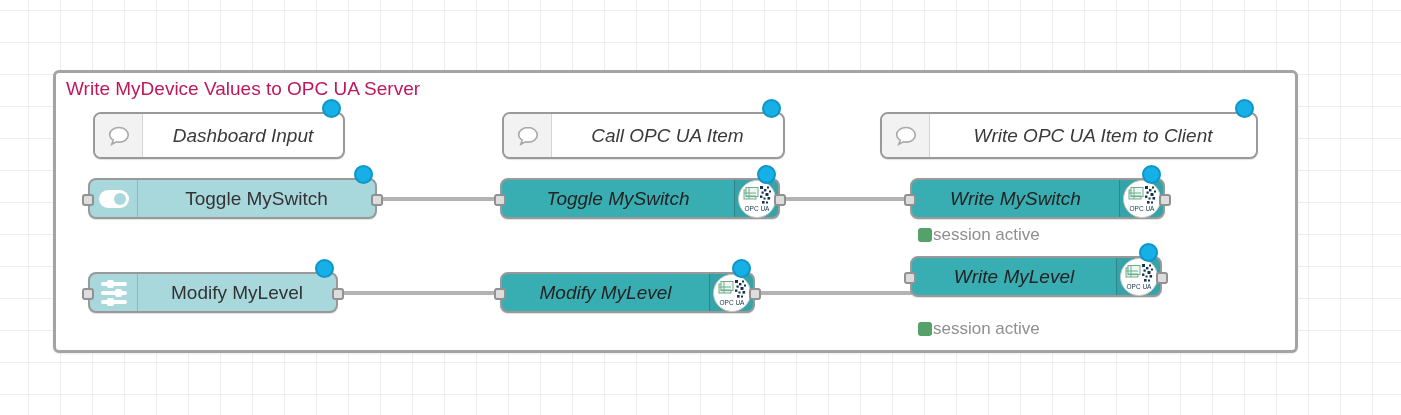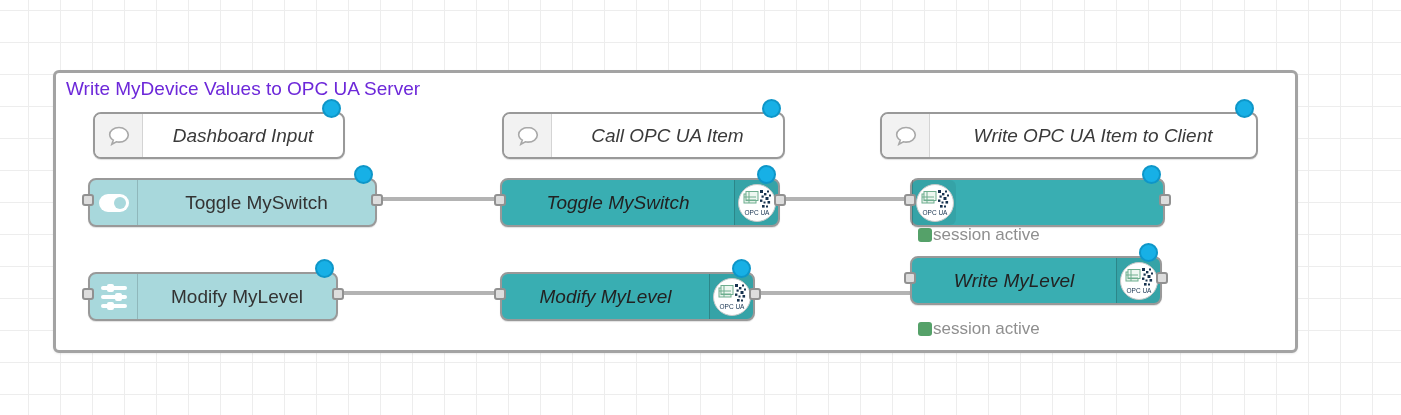--- a/index.html
+++ b/index.html
@@ -24,27 +24,27 @@
     background-size:32px 32px;
     background-position:28px 10px;
   }
 
   .group{
     position:absolute;left:53px;top:70px;width:1245px;height:283px;
     background:#fff;border:3px solid #a3a3a3;border-radius:6px;
     box-shadow:0 1px 2px rgba(0,0,0,0.08);
   }
   .group-title{
-    position:absolute;left:10px;top:5px;font-size:19px;color:#6d28d9;white-space:nowrap;text-align:center;
+    position:absolute;left:10px;top:5px;font-size:19px;color:#be185d;white-space:nowrap;text-align:center;
   }
 
   .wire{position:absolute;height:4px;background:var(--wire);border-radius:2px;z-index:1;}
 
   .node{
-    position:absolute;height:49px;border:2px solid var(--node-border);border-radius:8px;
+    position:absolute;height:41px;border:2px solid var(--node-border);border-radius:8px;
     display:flex;align-items:stretch;z-index:2;
     box-shadow:0 1px 1px rgba(0,0,0,0.12);
   }
   .comment-node{background:#fff;height:47px;}
   .light-node{background:var(--node-light);}
   .teal-node{background:var(--node-teal);}
 
   .icon-region{
     width:48px;flex:0 0 48px;display:flex;align-items:center;justify-content:center;
     border-right:1px solid rgba(0,0,0,0.15);border-radius:6px 0 0 6px;
@@ -238,20 +238,21 @@
           <text x="18" y="30" text-anchor="middle" font-size="6.5" font-family="Liberation Sans, sans-serif" fill="#16324f">OPC UA</text>
         </svg>
       </div>
     </div>
     <span class="port in"></span>
     <span class="port out"></span>
     <div class="changed-dot"></div>
   </div>
 
   <div class="node teal-node" style="left:910px;top:178px;width:255px;">
+    <div class="node-label">Write MySwitch</div>
     <div class="badge-region">
       <div class="badge-circle">
         <svg width="36" height="36" viewBox="0 0 36 36">
           <g fill="none" stroke="#6fae8f" stroke-width="1">
             <rect x="5" y="9" width="12" height="9" fill="#e4f1e9"></rect>
               <rect x="7" y="6.5" width="12" height="9" fill="#eef7f1"></rect>
             <line x1="5" y1="12" x2="17" y2="12"></line>
               <line x1="7" y1="15" x2="17" y2="15"></line>
               <line x1="10" y1="6.5" x2="10" y2="18"></line>
           </g>

